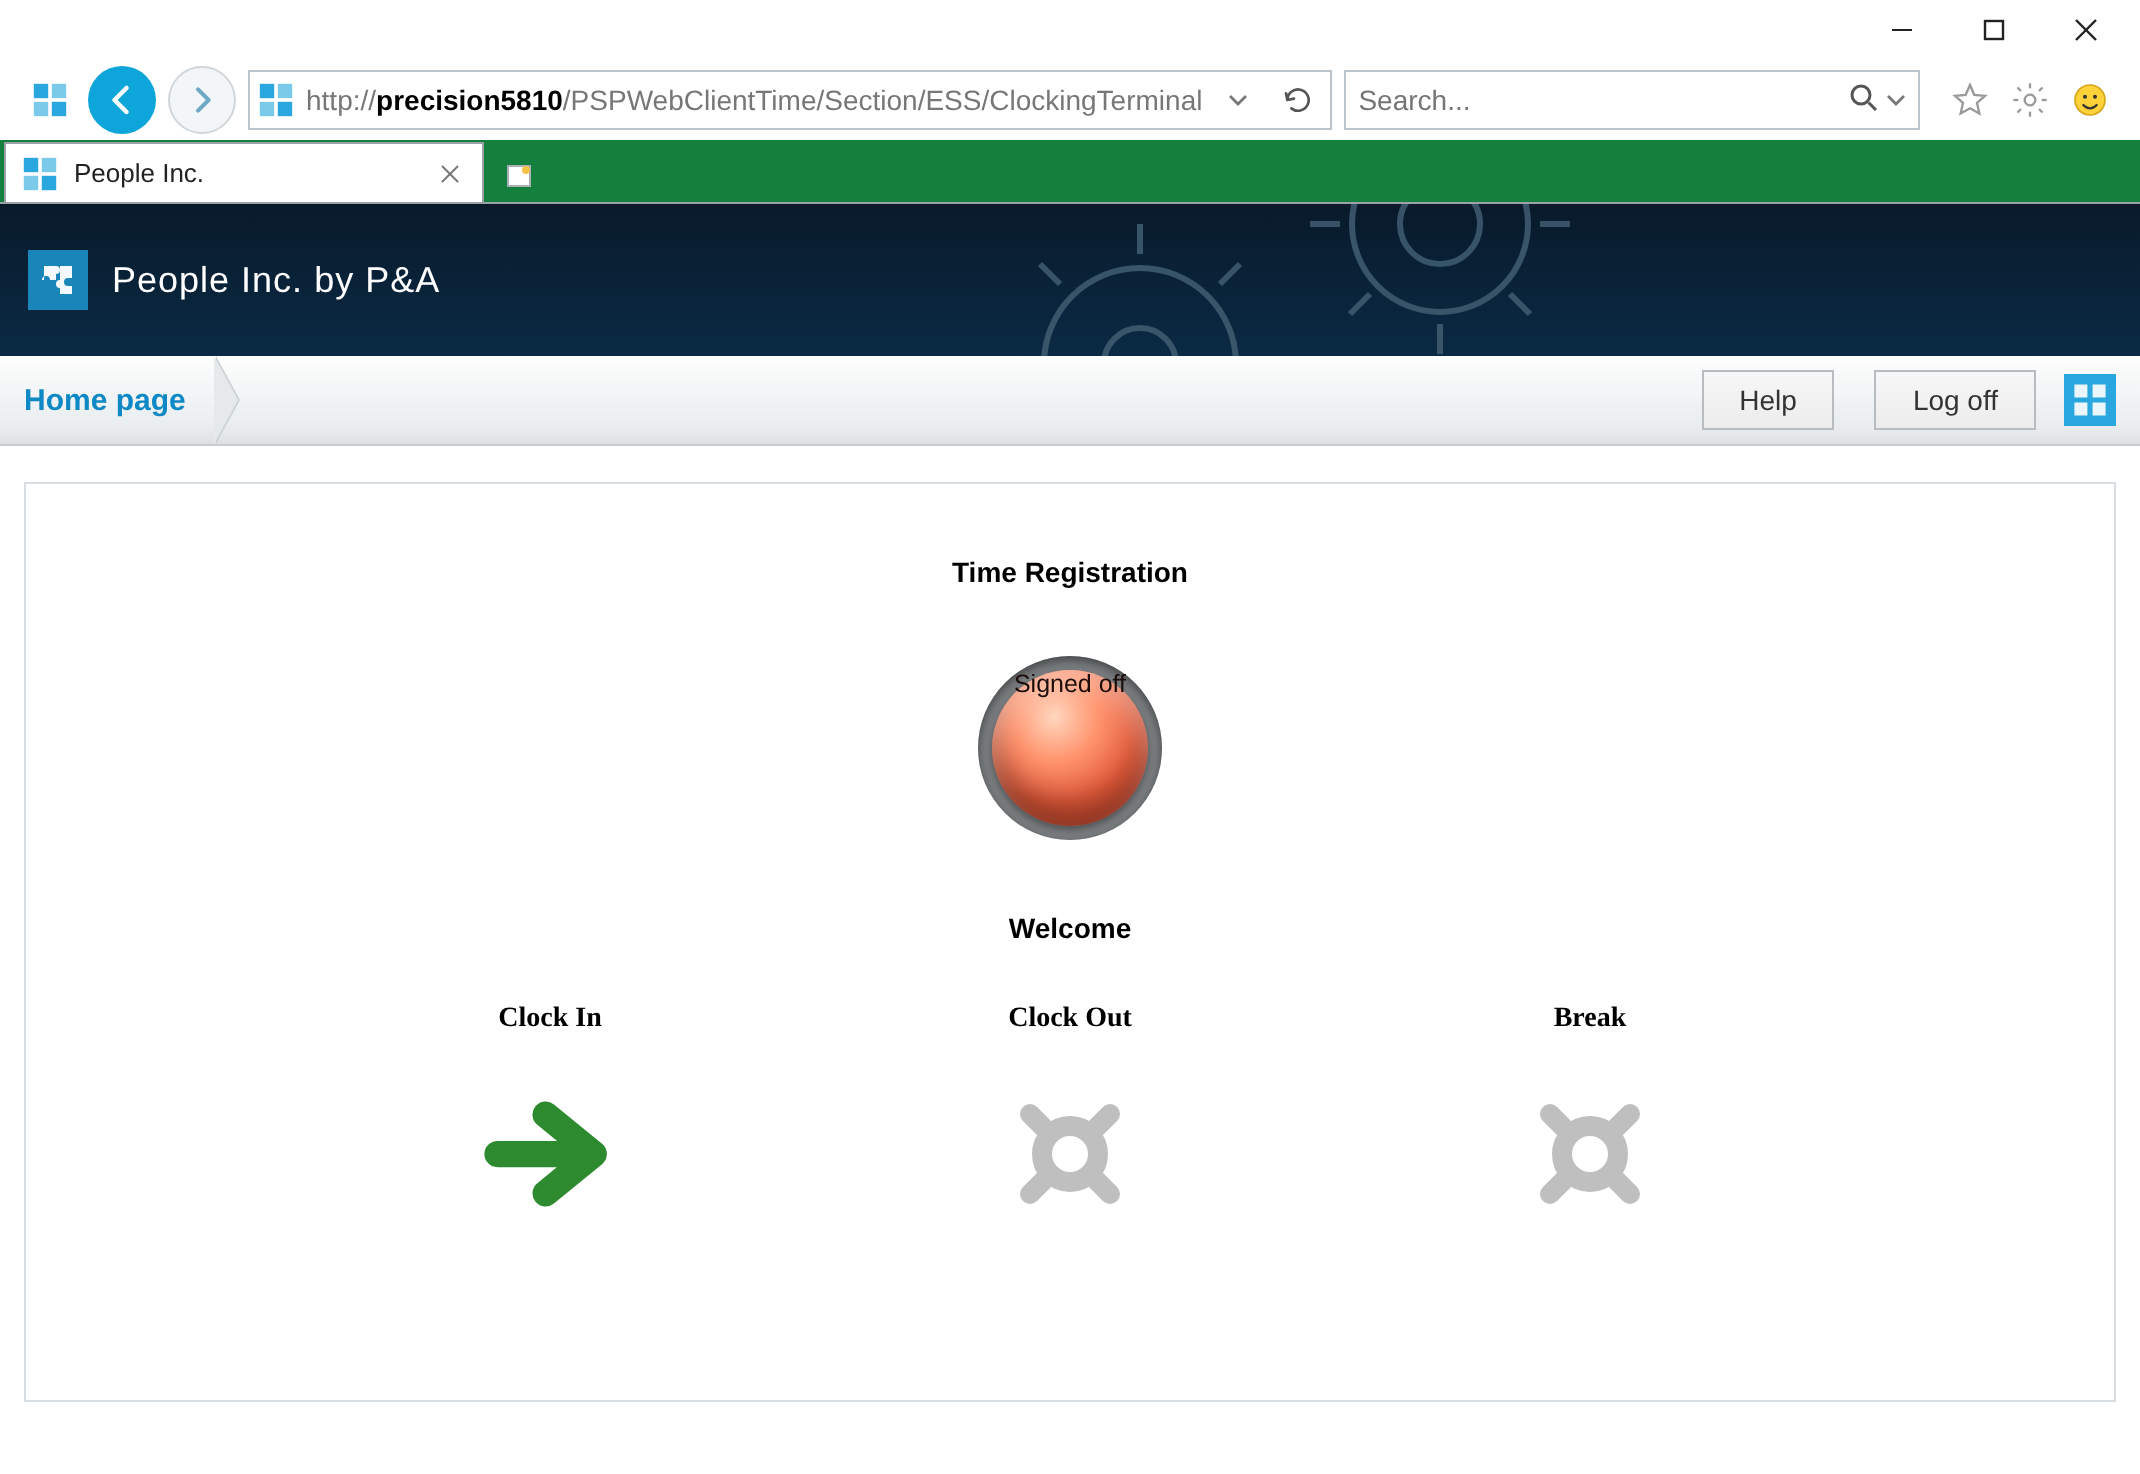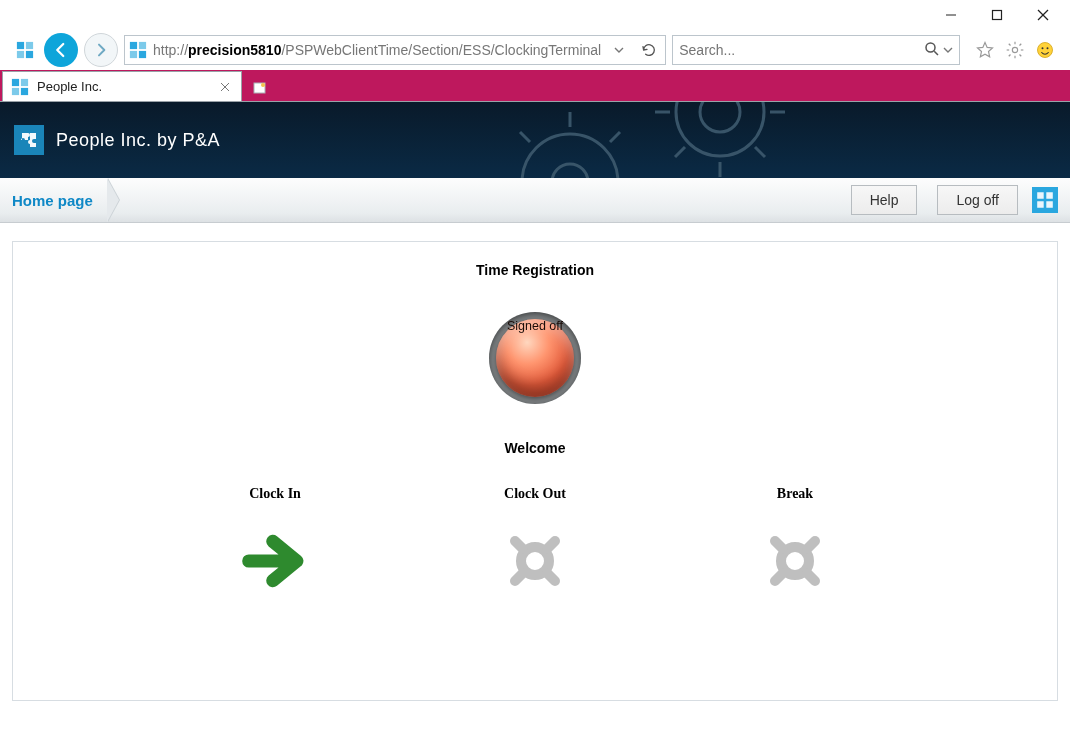--- a/index.html
+++ b/index.html
@@ -25,21 +25,21 @@
     .refresh-slot { width:24px; display:flex; justify-content:center; }
 
     .search-bar { flex: 1; height:30px; border:1px solid #bcc5cc; display:flex; align-items:center; padding:0 6px; gap:24px; background:#fff; }
     .search-input { border:none; outline:none; flex:1; font-size:14px; color:#888; }
     .search-btn-group { display:flex; align-items:center; gap:2px; }
 
     .right-icons { display:flex; align-items:center; gap:4px; padding-left:6px; }
     .icon-btn { width:26px; height:26px; display:flex; align-items:center; justify-content:center; }
 
     
-    .tab-strip { height: 32px; background: #be185d; display:flex; align-items:flex-end; border-bottom:1px solid #9aa2a8; }
+    .tab-strip { height: 32px; background: #15803d; display:flex; align-items:flex-end; border-bottom:1px solid #9aa2a8; }
     .tab { height:30px; background:#fff; border:1px solid #9aa2a8; border-bottom:none; display:flex; align-items:center; padding:0 8px; gap:8px; min-width:240px; margin-left:2px; }
     .tab-title { flex:1; font-size:13px; color:#222; }
     .tab-close { width:16px; height:16px; display:flex; align-items:center; justify-content:center; color:#777; }
     .new-tab { width:28px; height:26px; display:flex; align-items:center; justify-content:center; margin-left:4px; }
 
     
     .app-header { height: 76px; background: linear-gradient(180deg, #091a2a 0%, #0a2a45 100%); position:relative; display:flex; align-items:center; padding-left:14px; overflow:hidden; color:#fff; }
     .app-header-title { font-size:18px; letter-spacing:0.5px; }
     .puzzle-badge { width:30px; height:30px; background:#1a85b9; margin-right:12px; display:flex; align-items:center; justify-content:center; }
     .gears-svg { position:absolute; right:220px; top:-30px; opacity:0.9; }
@@ -48,21 +48,21 @@
     .toolbar-row { height: 45px; background: linear-gradient(180deg,#fdfdfd 0%,#e9edef 80%,#dde1e4 100%); border-bottom:1px solid #c7ccd0; display:flex; align-items:center; padding:10px 12px; }
     .crumb { color:#0f88c6; font-weight:600; font-size:15px; padding-right:10px; position:relative; }
     .crumb-arrow { width:0;height:0;border-top:22px solid transparent;border-bottom:22px solid transparent;border-left:12px solid #e5e9ec; margin-left:4px; filter: drop-shadow(1px 0 0 #cbd2d6); }
     .toolbar-spacer { flex:1; }
     .tb-btn { height:30px; padding:0 18px; background: linear-gradient(180deg,#f7f7f7,#ececec); border:1px solid #b7bcc0; font-size:14px; color:#333; display:flex; align-items:center; justify-content:center; cursor:pointer; }
     .tb-btn + .tb-btn { margin-left:20px; }
     .tb-logo { width:26px; height:26px; background:#1a85b9; margin-left:14px; }
 
     
     .content-wrap { padding:18px 12px; }
-    .content-panel { border:1px solid #d7dde2; min-height:460px; background:#fff; padding:20px; }
+    .content-panel { border:1px solid #d7dde2; min-height:460px; background:#fff; padding:36px; }
     .panel-inner { width: 640px; margin: 0 auto; text-align:center; }
     .tr-title { font-weight:700; font-size:14px; margin-bottom:34px; }
 
     .status-light { width:92px; height:92px; border-radius:50%; margin:0 auto 36px auto; position:relative;
       background: #7f8385; box-shadow: inset 0 2px 6px rgba(0,0,0,.5); display:flex; align-items:center; justify-content:center; }
     .status-inner { width:78px; height:78px; border-radius:50%;
       background: radial-gradient(circle at 40% 30%, #ffd7bf 0%, #ff956f 30%, #e35a3a 60%, #ce3f27 100%);
       box-shadow: inset 0 8px 12px rgba(255,255,255,.35), inset 0 -10px 14px rgba(0,0,0,.35), 0 2px 4px rgba(0,0,0,.4);
       display:flex; align-items:flex-start; justify-content:center; font-size:12.5px; color:#1a0c08; }
 

